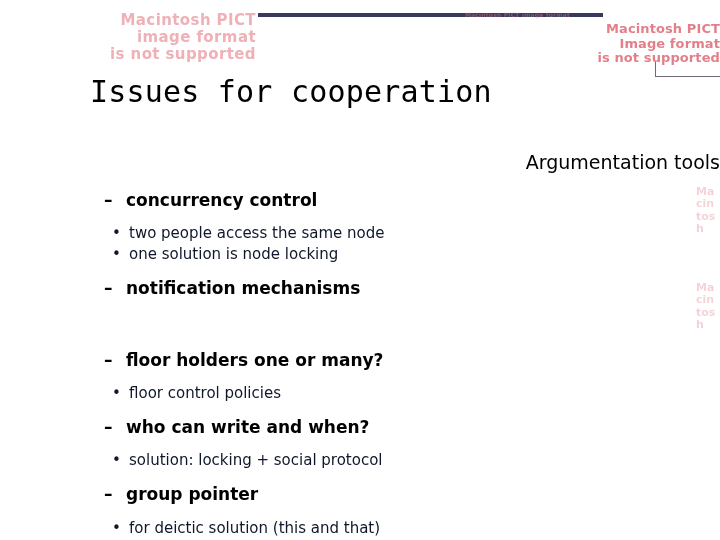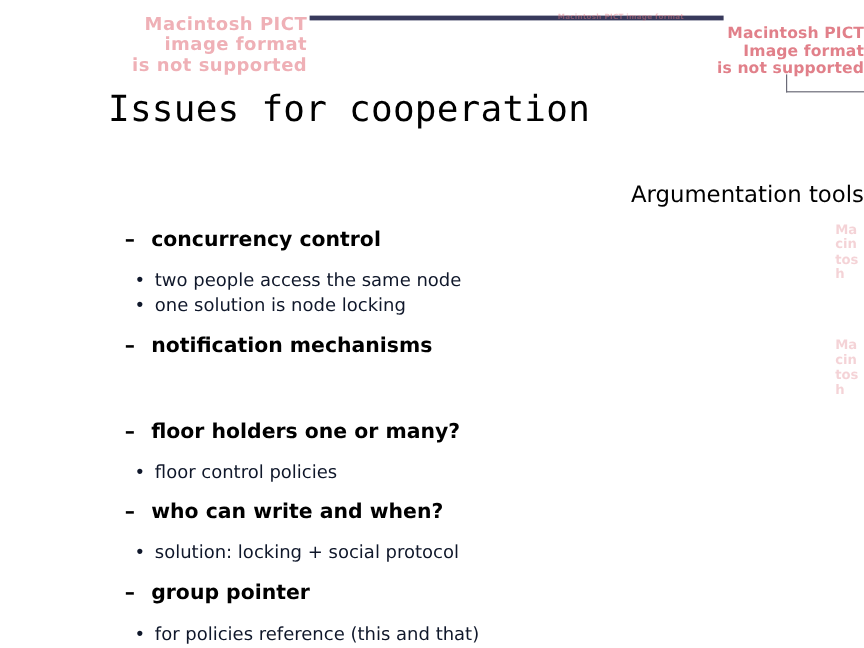--- a/index.html
+++ b/index.html
@@ -221,17 +221,17 @@
       <span class="dash">–</span><span>who can write and when?</span>
     </div>
     <div class="lvl3">
       <span class="dot">•</span><span>solution: locking + social protocol</span>
     </div>
 
     <div class="lvl2">
       <span class="dash">–</span><span>group pointer</span>
     </div>
     <div class="lvl3">
-      <span class="dot">•</span><span>for policies reference (this and that)</span>
+      <span class="dot">•</span><span>for deictic solution (this and that)</span>
     </div>
 
   </div>
 </div>
 
 </body></html>

